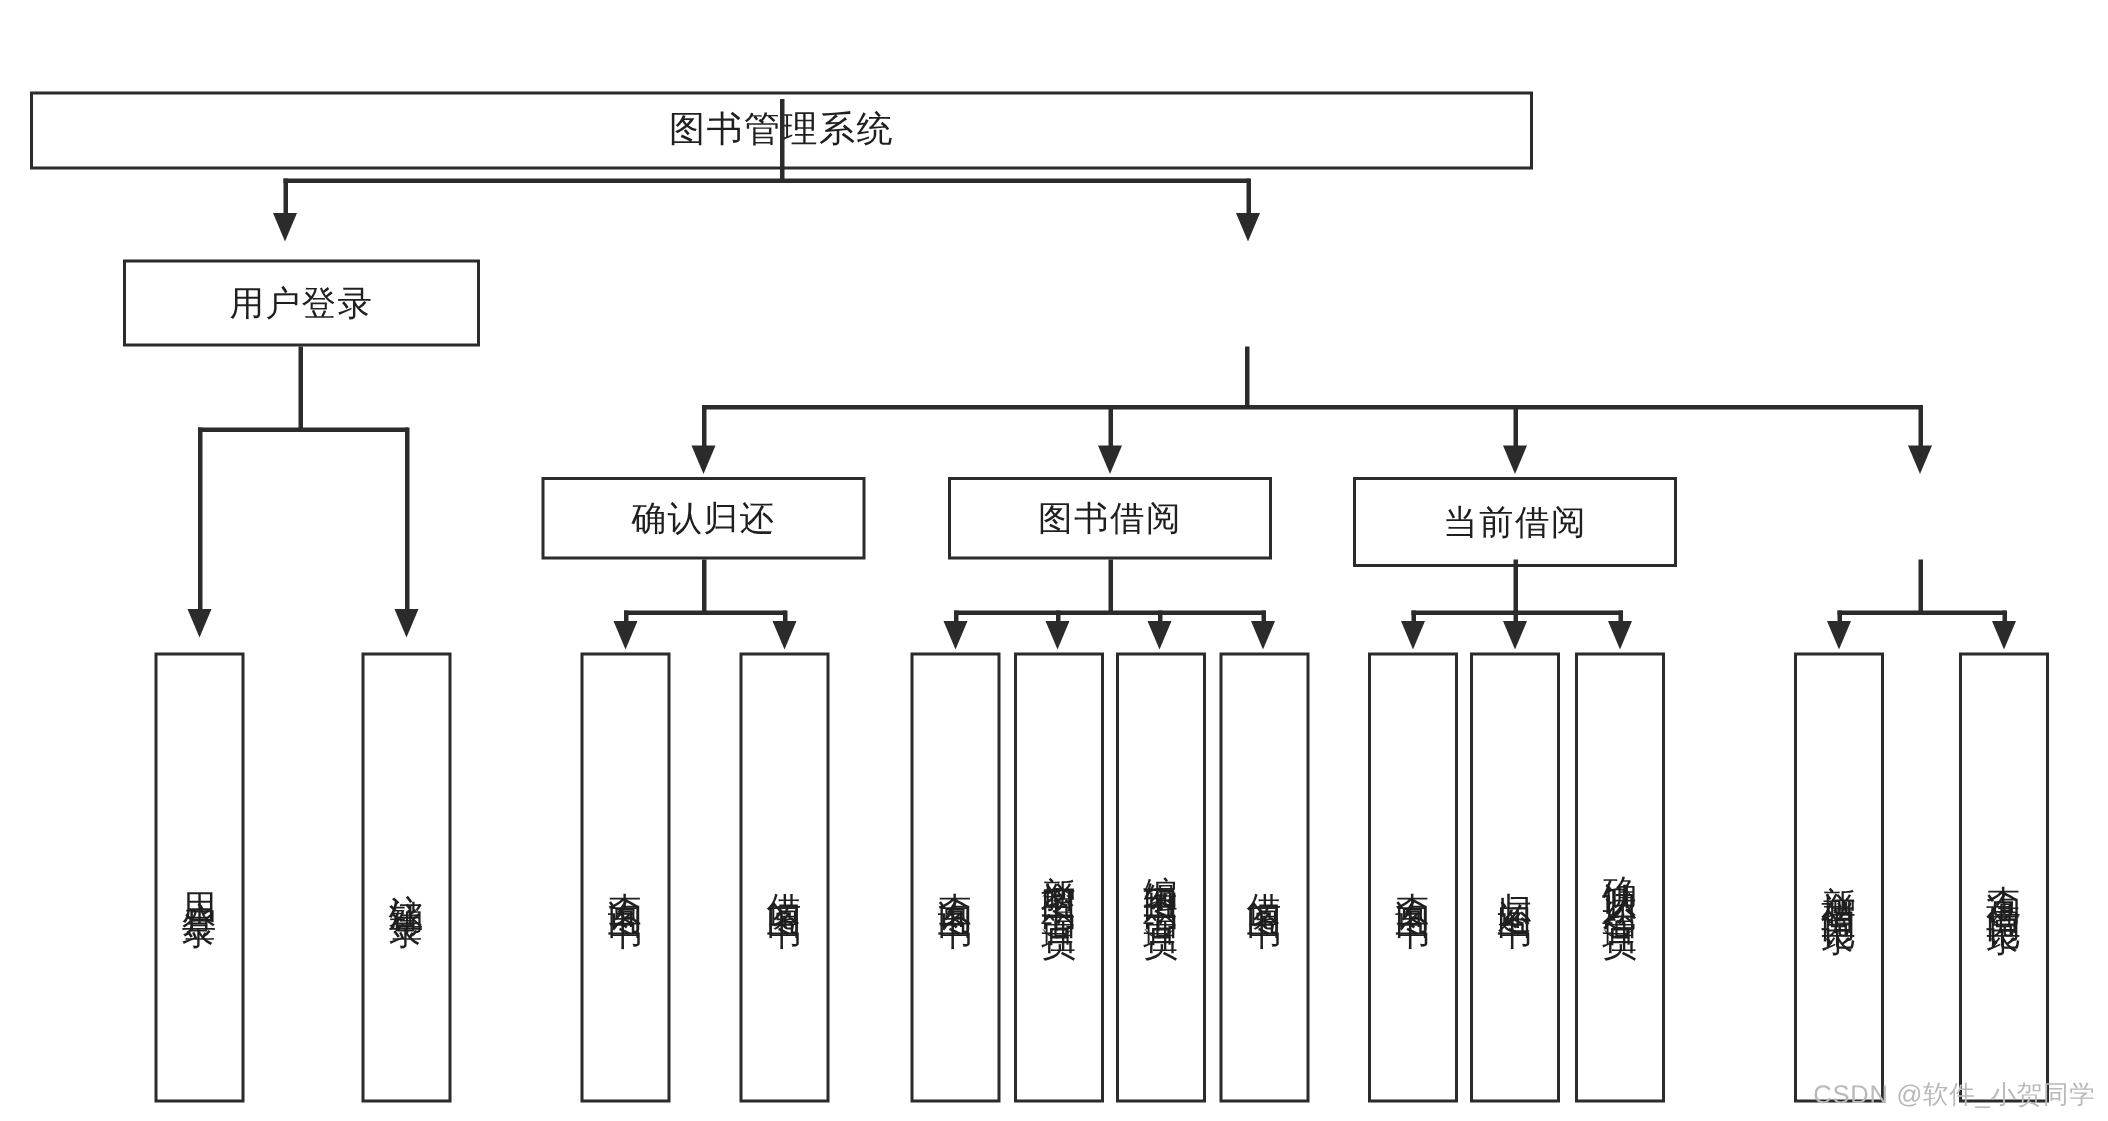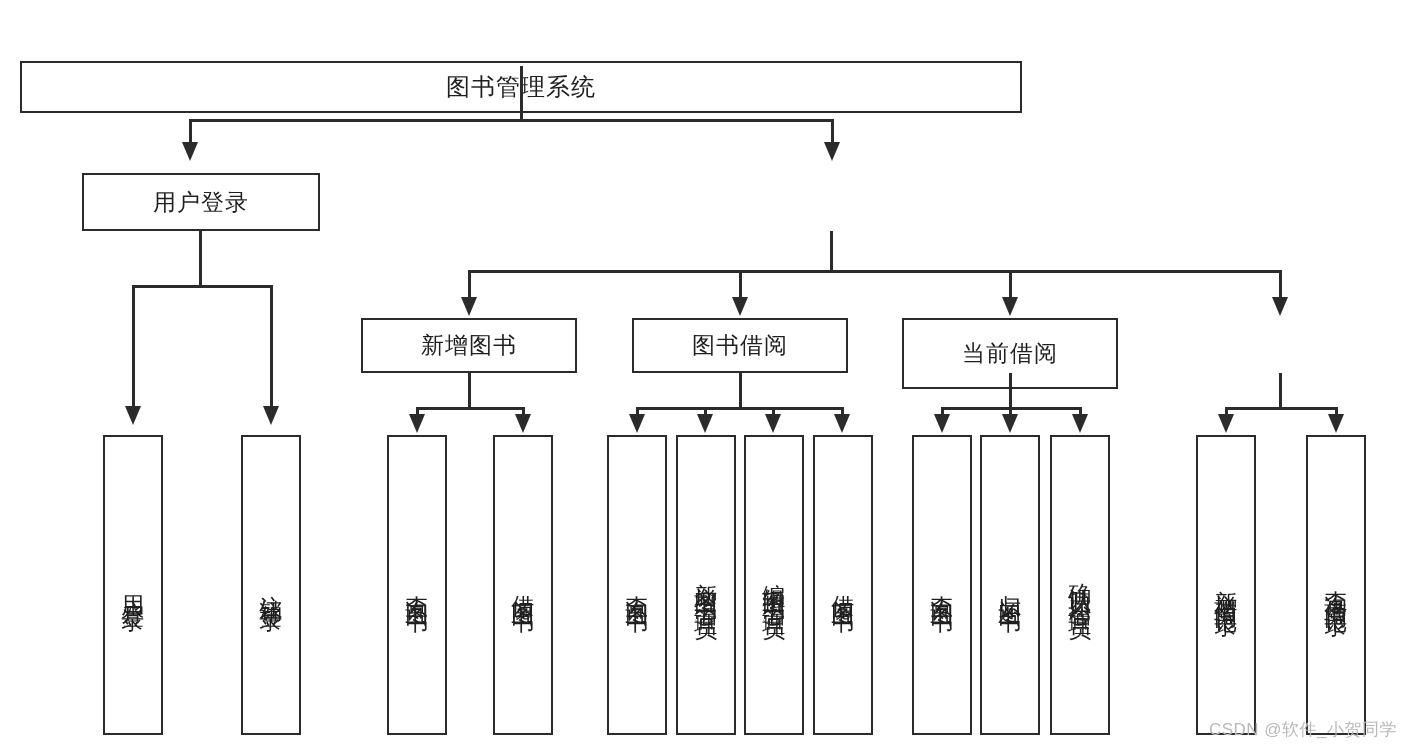--- a/index.html
+++ b/index.html
@@ -115,25 +115,25 @@
 
   <div class="conn vline" style="left:739px; top:270px; width:2.5px; height:28px;"></div>
   <div class="arrow" style="left:732px; top:297px;"></div>
 
   <div class="conn vline" style="left:1009px; top:270px; width:2.5px; height:28px;"></div>
   <div class="arrow" style="left:1002px; top:297px;"></div>
 
   <div class="conn vline" style="left:1279px; top:270px; width:2.5px; height:28px;"></div>
   <div class="arrow" style="left:1272px; top:297px;"></div>
 
-  <div class="node h" style="left:361px; top:318px; width:216px; height:55px;">新增图书</div>
+  <div class="node h" style="left:361px; top:318px; width:216px; height:55px;">确认归还</div>
 
   <div class="node h" style="left:632px; top:318px; width:216px; height:55px;">图书借阅</div>
 
-  <div class="node h" style="left:902px; top:318px; width:216px; height:71px;text-align:right;">当前借阅</div>
+  <div class="node h" style="left:902px; top:318px; width:216px; height:60px;text-align:right;">当前借阅</div>
 
 
   <div class="conn vline" style="left:468px; top:373px; width:2.5px; height:36px;"></div>
   <div class="conn hline" style="left:416px; top:407px; width:108px; height:2.5px;"></div>
   <div class="conn vline" style="left:416px; top:407px; width:2.5px; height:14px;"></div>
   <div class="arrow" style="left:409px; top:414px;"></div>
   <div class="conn vline" style="left:522px; top:407px; width:2.5px; height:14px;"></div>
   <div class="arrow" style="left:515px; top:414px;"></div>
 
   <div class="conn vline" style="left:739px; top:373px; width:2.5px; height:36px;"></div>

